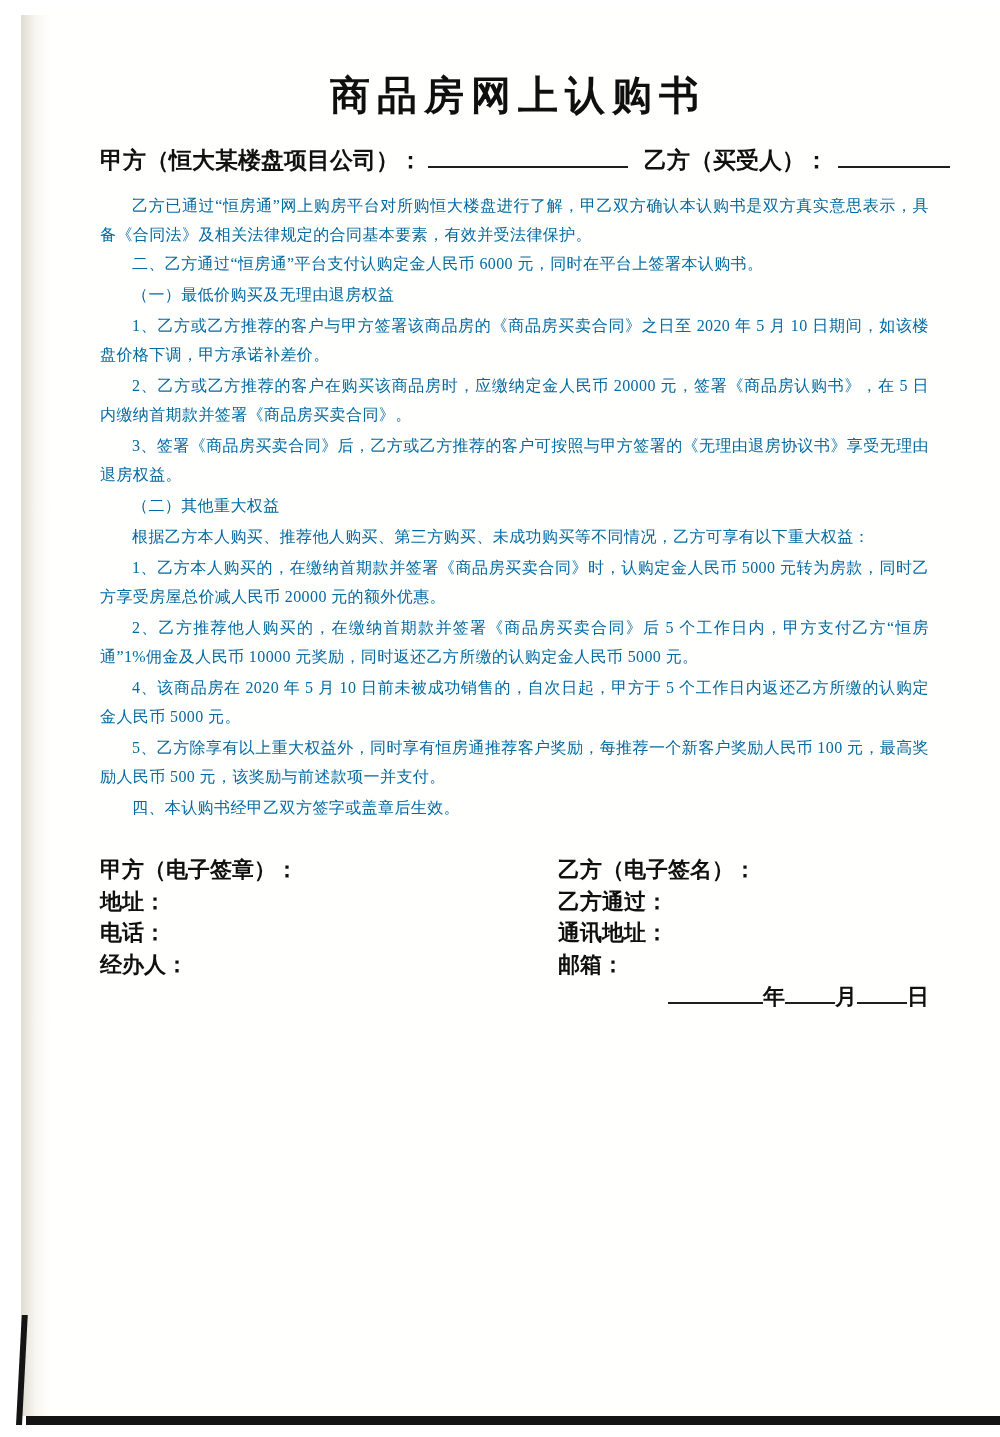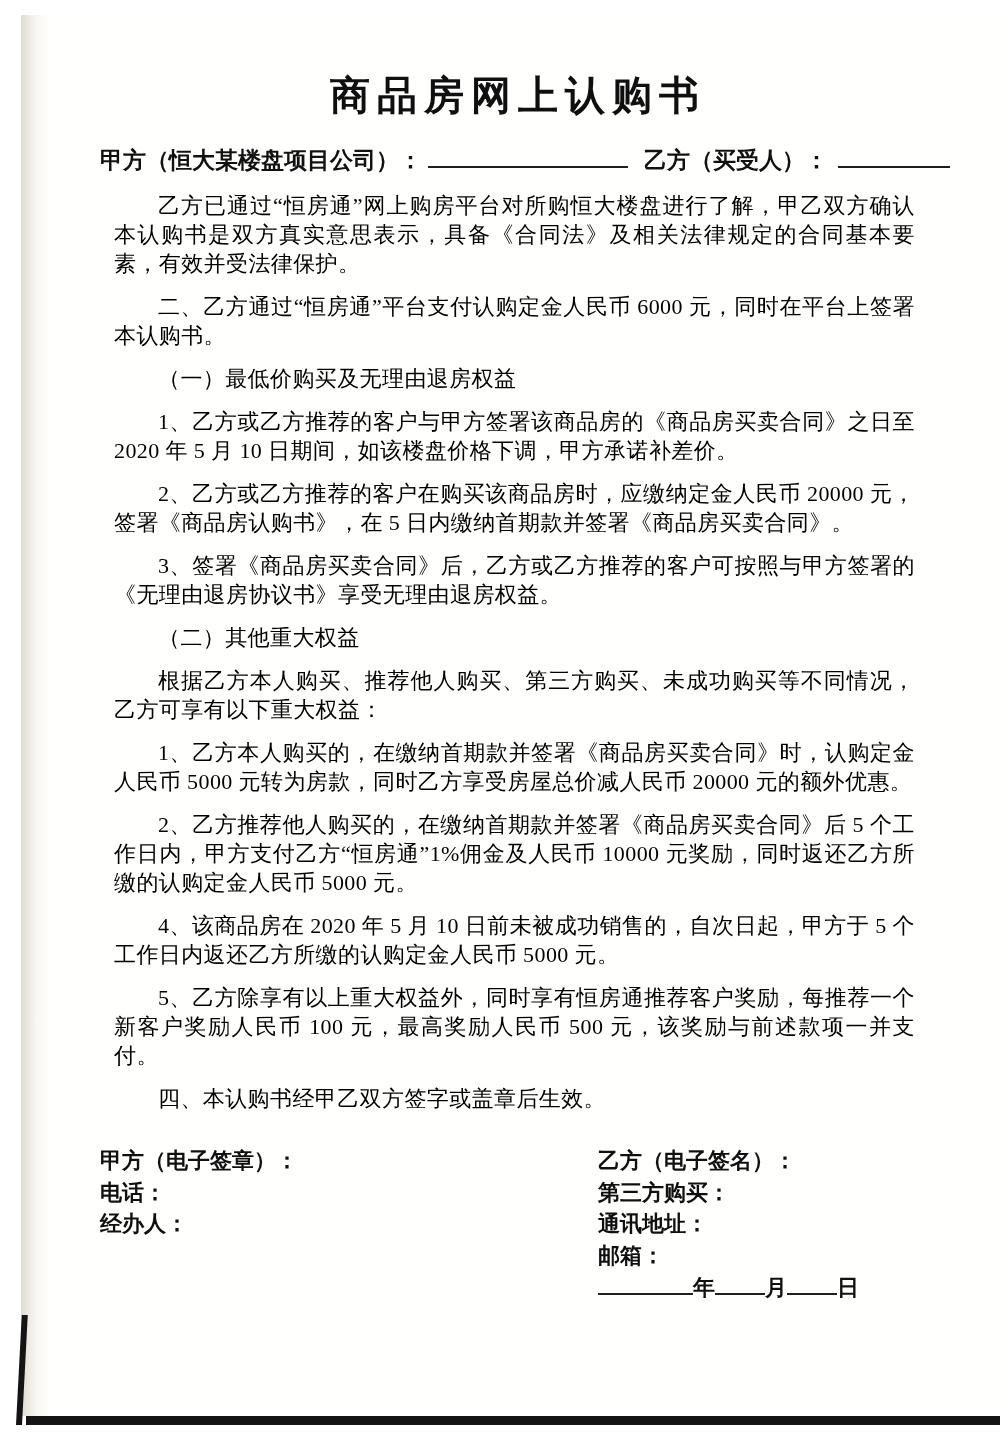--- a/index.html
+++ b/index.html
@@ -81,45 +81,44 @@
     vertical-align: baseline;
   }
   .blank-party-a { width: 200px; margin-left: 6px; margin-right: 16px; }
   .blank-party-b { width: 112px; margin-left: 10px; }
   .blank-lot     { width: 172px; }
   .blank-unit    { width: 130px; }
   .blank-year    { width: 95px; }
   .blank-md      { width: 50px; }
 
   .p-body {
-    margin: 14px;
-    font-size: 22px;
+    margin: 0;
+    font-size: 16px;
     line-height: 29px;
     text-align: justify;
     text-indent: 2em;
     letter-spacing: 0.4px;
-    color: #000000;
+    color: #0369a1;
   }
   .p-body.tight { margin-top: 2px; }
 
   
   .sign {
     display: flex;
     margin-top: 32px;
     font-family: "Liberation Sans", sans-serif;
     font-weight: 700;
     font-size: 22px;
     line-height: 31.5px;
     color: #101010;
-    gap: 40px;
   }
   .sign-col-a { width: 458px; flex: 0 0 auto; }
   .sign-col-b { flex: 1 1 auto; }
   .sign-row { white-space: nowrap; }
-  .date-row { white-space: nowrap; }
+  .date-row { white-space: nowrap; text-align: right; }
 </style>
 </head>
 <body>
 
 <div class="page">
   <div class="edge-left"></div>
   <div class="corner-streak"></div>
 
   <div class="doc">
 
@@ -144,26 +143,27 @@
     <p class="p-body tight">1、乙方本人购买的，在缴纳首期款并签署《商品房买卖合同》时，认购定金人民币 5000 元转为房款，同时乙方享受房屋总价减人民币 20000 元的额外优惠。</p>
     <p class="p-body tight">2、乙方推荐他人购买的，在缴纳首期款并签署《商品房买卖合同》后 5 个工作日内，甲方支付乙方“恒房通”1%佣金及人民币 10000 元奖励，同时返还乙方所缴的认购定金人民币 5000 元。</p>
     <p class="p-body tight">4、该商品房在 2020 年 5 月 10 日前未被成功销售的，自次日起，甲方于 5 个工作日内返还乙方所缴的认购定金人民币 5000 元。</p>
     <p class="p-body tight">5、乙方除享有以上重大权益外，同时享有恒房通推荐客户奖励，每推荐一个新客户奖励人民币 100 元，最高奖励人民币 500 元，该奖励与前述款项一并支付。</p>
 
     <p class="p-body tight">四、本认购书经甲乙双方签字或盖章后生效。</p>
 
     <div class="sign">
       <div class="sign-col-a">
         <div class="sign-row">甲方（电子签章）：</div>
+        <div class="sign-row">地址：</div>
         <div class="sign-row">电话：</div>
         <div class="sign-row">经办人：</div>
       </div>
       <div class="sign-col-b">
         <div class="sign-row">乙方（电子签名）：</div>
-        <div class="sign-row">第三方购买：</div>
+        <div class="sign-row">乙方通过：</div>
         <div class="sign-row">通讯地址：</div>
         <div class="sign-row">邮箱：</div>
         <div class="date-row">
           <span class="blank blank-year"></span><span>年</span><span class="blank blank-md"></span><span>月</span><span class="blank blank-md"></span><span>日</span>
         </div>
       </div>
     </div>
 
   </div>
 </div>

